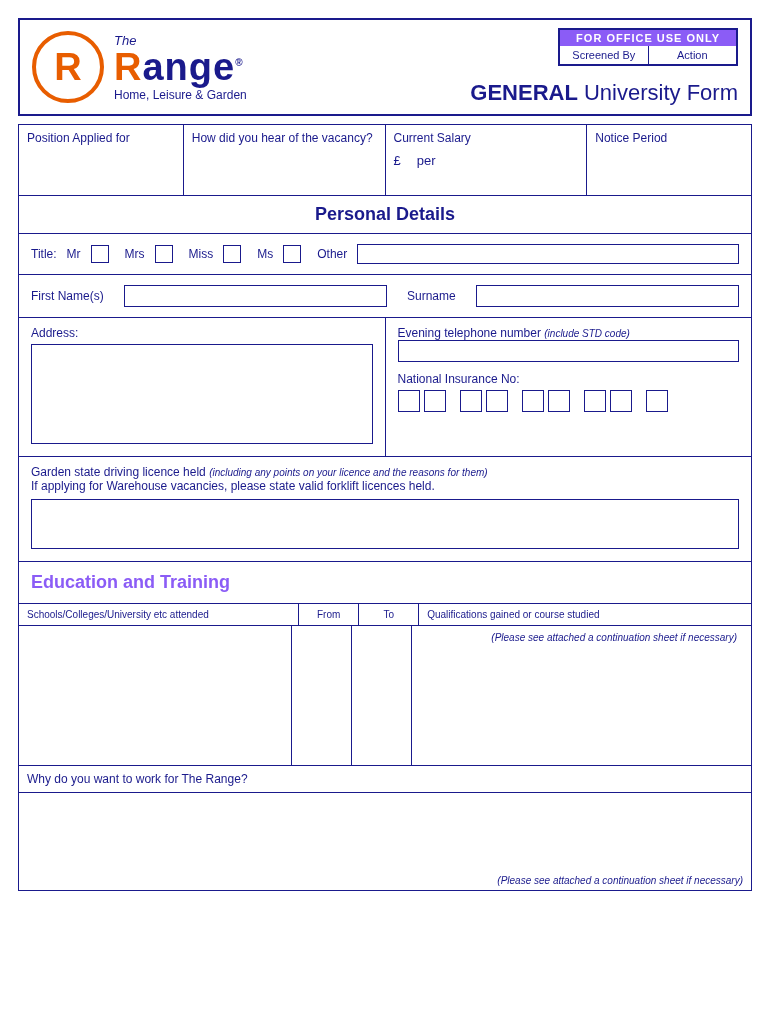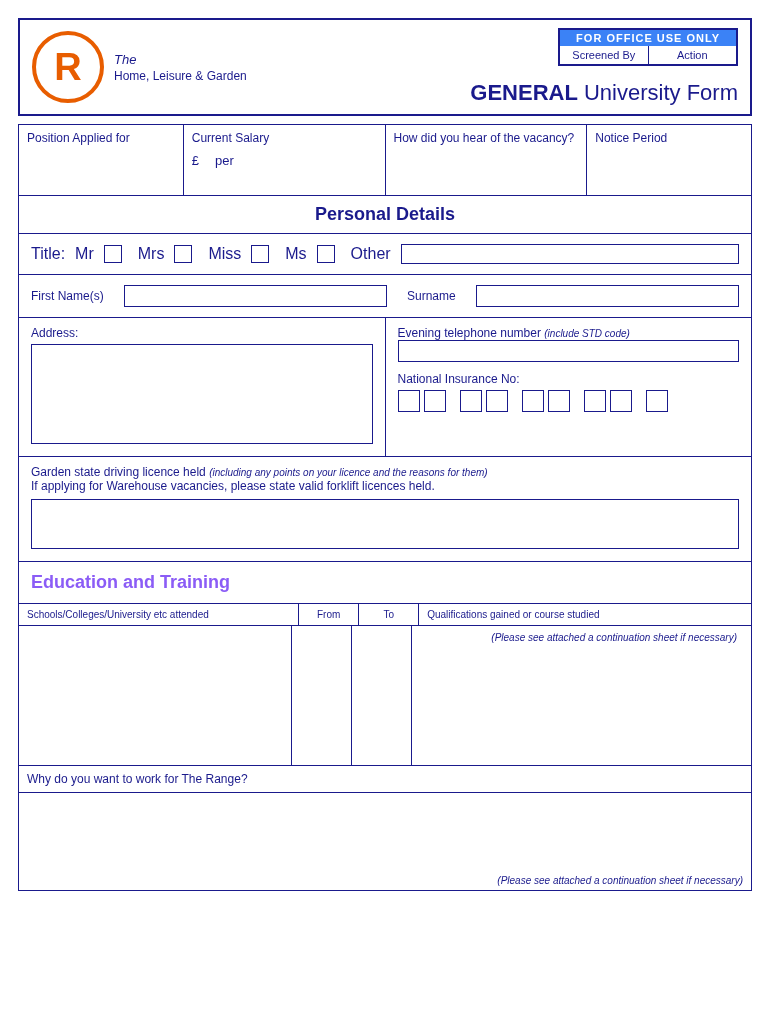--- a/index.html
+++ b/index.html
@@ -81,21 +81,21 @@
       display: flex;
       flex-direction: column;
       align-items: flex-end;
       flex: 1;
     }
     .office-use-box {
       border: 2px solid #1a1a8c;
       margin-bottom: 8px;
     }
     .office-use-title {
-      background: #3b82f6;
+      background: #8b5cf6;
       color: white;
       font-size: 11px;
       font-weight: bold;
       text-align: center;
       padding: 2px 16px;
       letter-spacing: 1px;
     }
     .office-use-fields {
       display: flex;
     }
@@ -164,21 +164,21 @@
     
     .title-row {
       display: flex;
       align-items: center;
       padding: 10px 12px;
       border-bottom: 1.5px solid #1a1a8c;
       gap: 8px;
       flex-wrap: wrap;
     }
     .title-label {
-      font-size: 16px;
+      font-size: 12px;
       color: #1a1a8c;
       margin-right: 2px;
       text-align: center;
     }
     .title-checkbox {
       width: 18px;
       height: 18px;
       border: 1.5px solid #1a1a8c;
       display: inline-block;
       margin-right: 8px;
@@ -390,20 +390,23 @@
 
 <div class="page">
 
   <div class="header">
     <div class="logo-area">
       <div class="logo-circle">
         <span class="logo-r">R</span>
       </div>
       <div class="logo-text-area">
         <span class="logo-the">The</span>
+        <span class="logo-range">
+          <span class="logo-r-letter">R</span><span>ange</span><span class="logo-registered">®</span>
+        </span>
         <span class="logo-tagline">Home, Leisure &amp; Garden</span>
       </div>
     </div>
     <div class="header-right">
       <div class="office-use-box">
         <div class="office-use-title">FOR OFFICE USE ONLY</div>
         <div class="office-use-fields">
           <div class="office-use-field">Screened By</div>
           <div class="office-use-field">Action</div>
         </div>
@@ -414,29 +417,29 @@
       </div>
     </div>
   </div>
 
   <div class="form-outer">
 
     <div class="top-row">
       <div class="top-cell top-cell-position">
         <span>Position Applied for</span>
       </div>
+      <div class="top-cell top-cell-vacancy">
+        <span>How did you hear of the vacancy?</span>
+      </div>
       <div class="top-cell top-cell-salary">
         <span>Current Salary</span>
         <div class="salary-amount">
           <span>£</span>
           <span>per</span>
         </div>
-      </div>
-      <div class="top-cell top-cell-vacancy">
-        <span>How did you hear of the vacancy?</span>
       </div>
       <div class="top-cell top-cell-notice">
         <span>Notice Period</span>
       </div>
     </div>
 
     <div class="section-header">
       <span>Personal Details</span>
     </div>
 

